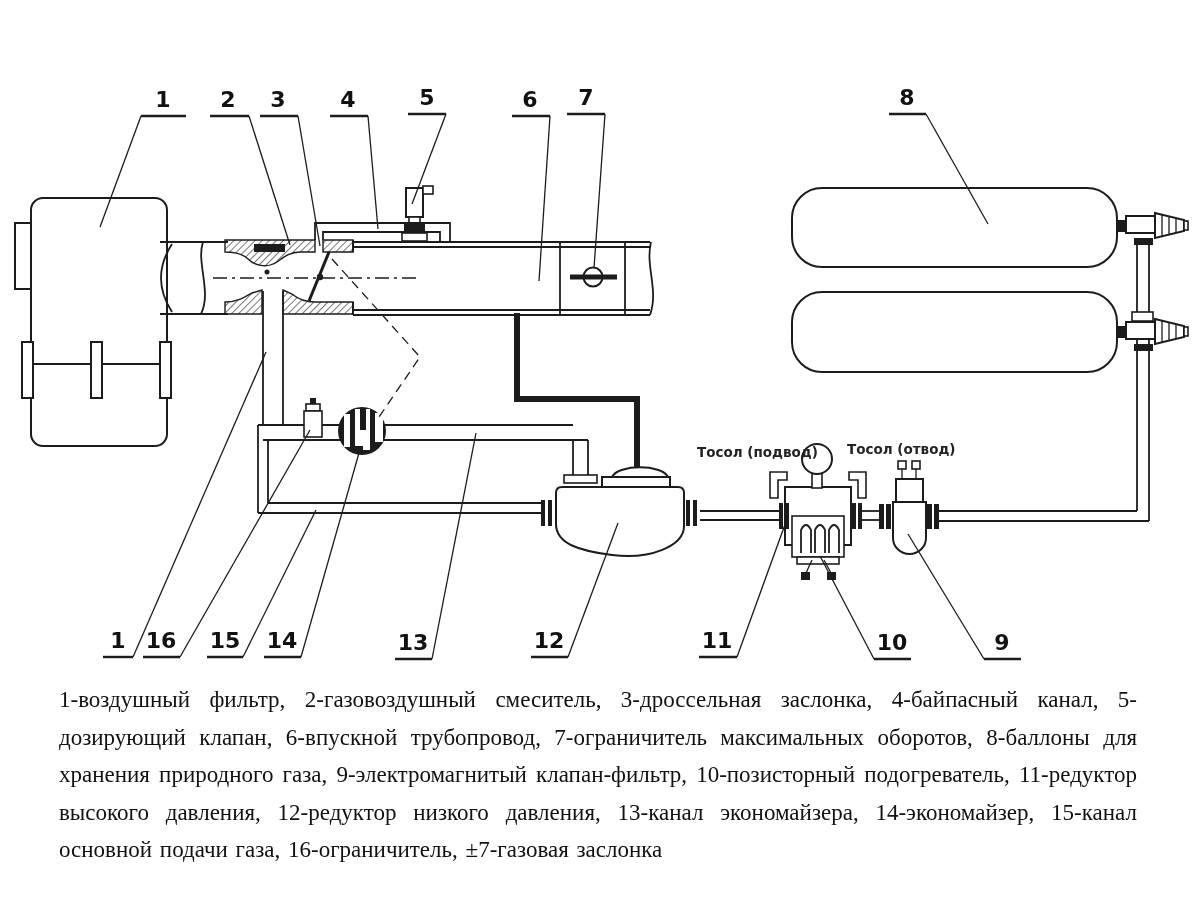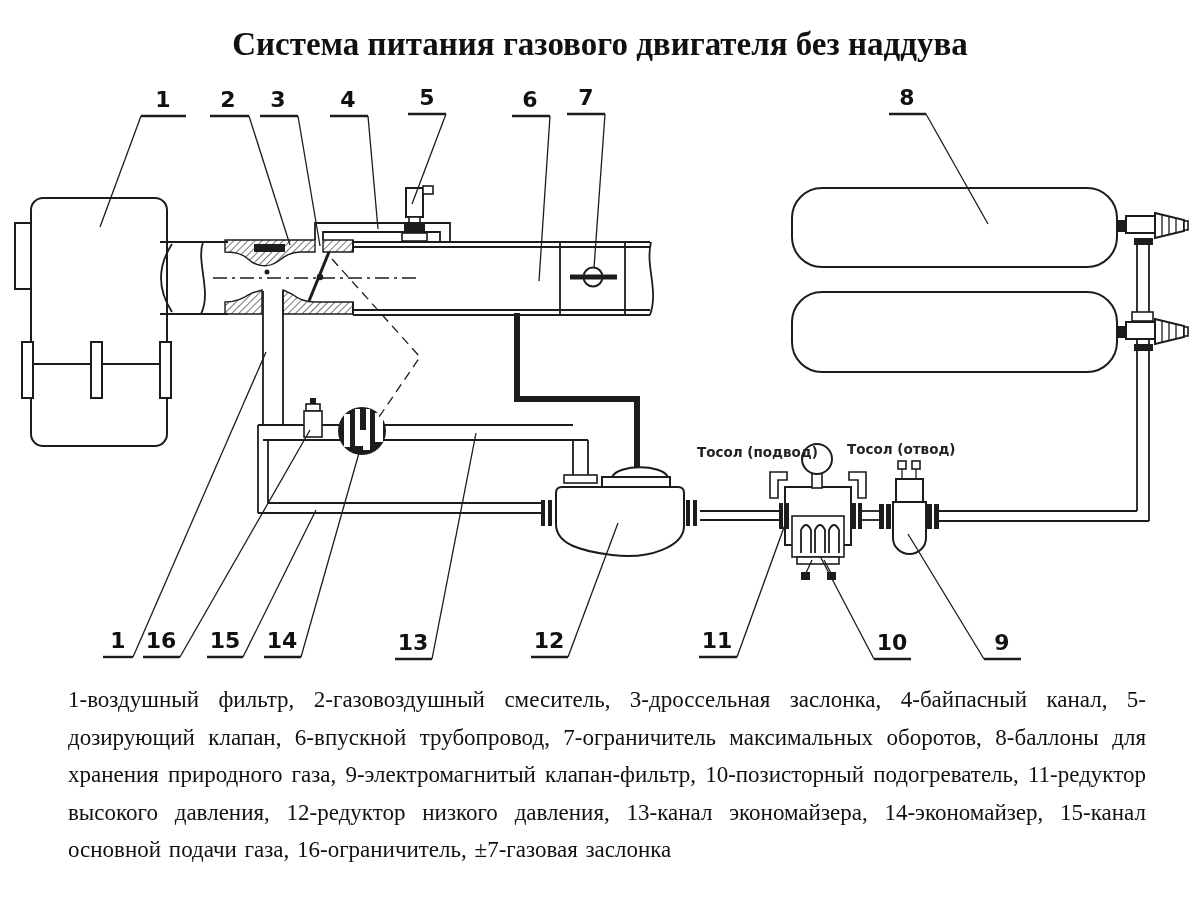--- a/index.html
+++ b/index.html
@@ -1,41 +1,40 @@
 <!DOCTYPE html>
 <html><head>
 <meta charset="utf-8">
 <style>
   html,body{margin:0;padding:0;background:#ffffff;}
   #page{position:relative;width:1200px;height:900px;background:#ffffff;overflow:hidden;
         font-family:"Liberation Serif",serif;color:#1c1c1c;}
   #title{position:absolute;left:0;top:26px;width:1200px;margin:0;text-align:center;
          font:bold 33px/1.15 "Liberation Serif",serif;color:#111;}
-  #caption{position:absolute;left:68px;top:681px;width:1078px;margin:0;
+  #caption{position:absolute;left:59px;top:681px;width:1078px;margin:0;
            font:23px/37.5px "Liberation Serif",serif;text-align:justify;color:#111;
            word-spacing:2px;}
   svg{position:absolute;left:0;top:0;}
   .ln   {stroke:#1c1c1c;stroke-width:2;fill:none;}
   .pipe {stroke:#1c1c1c;stroke-width:1.8;fill:none;}
   .thin {stroke:#1c1c1c;stroke-width:1.3;fill:none;}
   .wh   {fill:#ffffff;stroke:#1c1c1c;stroke-width:2;}
   .wh15 {fill:#ffffff;stroke:#1c1c1c;stroke-width:1.6;}
   .blk  {fill:#1c1c1c;stroke:none;}
   .hat  {fill:url(#hatch);stroke:#1c1c1c;stroke-width:1.4;}
   .lead {stroke:#1c1c1c;stroke-width:1.3;fill:none;}
   .und  {stroke:#1c1c1c;stroke-width:2.4;fill:none;}
   .co   {font:bold 22px "DejaVu Sans",sans-serif;fill:#111;text-anchor:middle;}
   .lbl  {font:bold 13.5px "DejaVu Sans",sans-serif;fill:#222;}
 </style>
 </head>
 <body>
 
 <div id="page">
 
-  <h1 id="title">Система питания газового двигателя без наддува</h1>
 
   <svg width="1200" height="900" viewBox="0 0 1200 900">
     <defs>
       <pattern id="hatch" patternUnits="userSpaceOnUse" width="5" height="5" patternTransform="rotate(45)">
         <line x1="0" y1="0" x2="0" y2="5" stroke="#1c1c1c" stroke-width="1.2"></line>
       </pattern>
     </defs>
 
     <g>
       <rect class="wh" x="31" y="198" width="136" height="248" rx="12"></rect>

